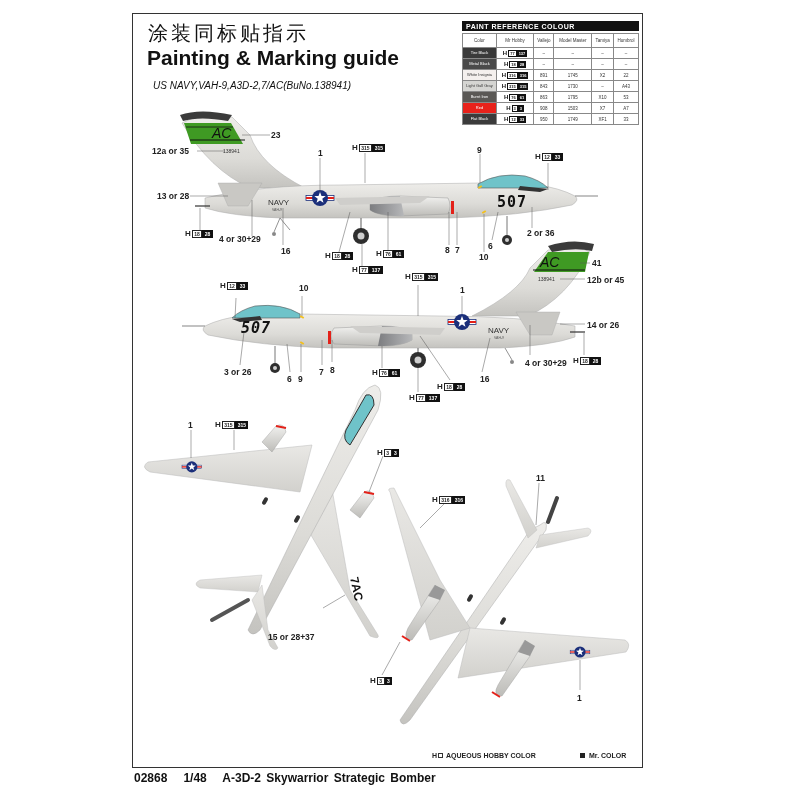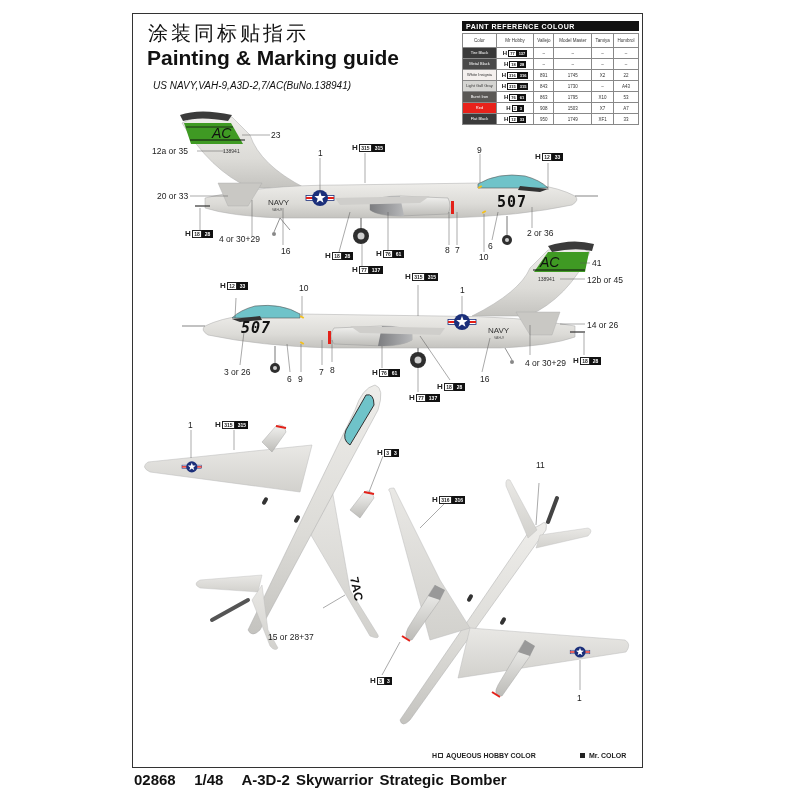--- a/index.html
+++ b/index.html
@@ -24,29 +24,29 @@
                                    padding: 0 1px; color: #333; font-weight: normal; }
   table.paint th { height: 14px; font-size: 4.5px; }
   td.cname { color: #fff; font-size: 4px; width: 34px; line-height: 4.5px; }
   td.code { text-align: left; white-space: nowrap; }
   .hbox { display: inline-flex; align-items: center; font-size: 6px; font-weight: bold; color:#111; }
   .hbox .w { border: 0.6px solid #111; background: #fff; font-size: 4px; padding: 0 1px; margin-left: 1px; }
   .hbox .b { background: #111; color: #fff; font-size: 4px; padding: 0 1px; border: 0.6px solid #111; }
 
   
   .lbl { position: absolute; font-size: 8.5px; color: #222; white-space: nowrap;
-         font-family: "Liberation Sans", sans-serif; }
+         font-family: "Liberation Sans", sans-serif; font-weight: bold; }
   .hc { position: absolute; display: inline-flex; align-items: center; font-size: 8px; font-weight: bold; color: #222; }
   .hc .w { border: 0.8px solid #222; background: #fff; font-size: 5px; padding: 0 1.5px; margin-left: 1px; line-height: 6px; color:#222; }
   .hc .b { background: #111; color: #fff; font-size: 5px; padding: 0 1.5px; border: 0.8px solid #111; line-height: 6px; }
 
   svg.art { position: absolute; left: 0; top: 0; }
 
   .legend { position: absolute; top: 752px; font-size: 7px; font-weight: bold; color: #222; }
-  .footer { position: absolute; left: 134px; top: 771px; font-size: 15px; font-weight: bold; color: #111; word-spacing: 2px; }
+  .footer { position: absolute; left: 134px; top: 771px; font-size: 12px; font-weight: bold; color: #111; word-spacing: 2px; }
 </style>
 </head>
 <body>
 
 <div class="frame"></div>
 
 <div class="title-cn">涂装同标贴指示</div>
 <div class="title-en">Painting &amp; Marking guide</div>
 <div class="subtitle">US NAVY,VAH-9,A3D-2,7/AC(BuNo.138941)</div>
 
@@ -358,21 +358,21 @@
       <line x1="539" y1="483" x2="536" y2="525"></line>
       <line x1="448" y1="500" x2="420" y2="528"></line>
       <line x1="400" y1="642" x2="382" y2="675"></line>
       <line x1="580" y1="660" x2="580" y2="690"></line>
     </g>
   </g>
 </svg>
 
 <span class="lbl" style="left:271px;top:130px">23</span>
 <span class="lbl" style="left:152px;top:146px">12a or 35</span>
-<span class="lbl" style="left:157px;top:191px">20 or 33</span>
+<span class="lbl" style="left:157px;top:191px">13 or 28</span>
 <span class="lbl" style="left:318px;top:148px">1</span>
 <span class="lbl" style="left:477px;top:145px">9</span>
 <span class="lbl" style="left:527px;top:228px">2 or 36</span>
 <span class="lbl" style="left:219px;top:234px">4 or 30+29</span>
 <span class="lbl" style="left:281px;top:246px">16</span>
 <span class="lbl" style="left:445px;top:245px">8</span>
 <span class="lbl" style="left:455px;top:245px">7</span>
 <span class="lbl" style="left:479px;top:252px">10</span>
 <span class="lbl" style="left:488px;top:241px">6</span>
 
@@ -457,21 +457,21 @@
     <span>H</span>
     <span class="w">315</span>
     <span class="b">315</span>
   </span>
 <span class="hc" style="left:377px;top:448px">
     <span>H</span>
     <span class="w">3</span>
     <span class="b">3</span>
   </span>
 
-<span class="lbl" style="left:536px;top:460px">11</span>
+<span class="lbl" style="left:536px;top:473px">11</span>
 <span class="lbl" style="left:577px;top:693px">1</span>
 <span class="hc" style="left:432px;top:495px">
     <span>H</span>
     <span class="w">316</span>
     <span class="b">316</span>
   </span>
 <span class="hc" style="left:370px;top:676px">
     <span>H</span>
     <span class="w">3</span>
     <span class="b">3</span>

